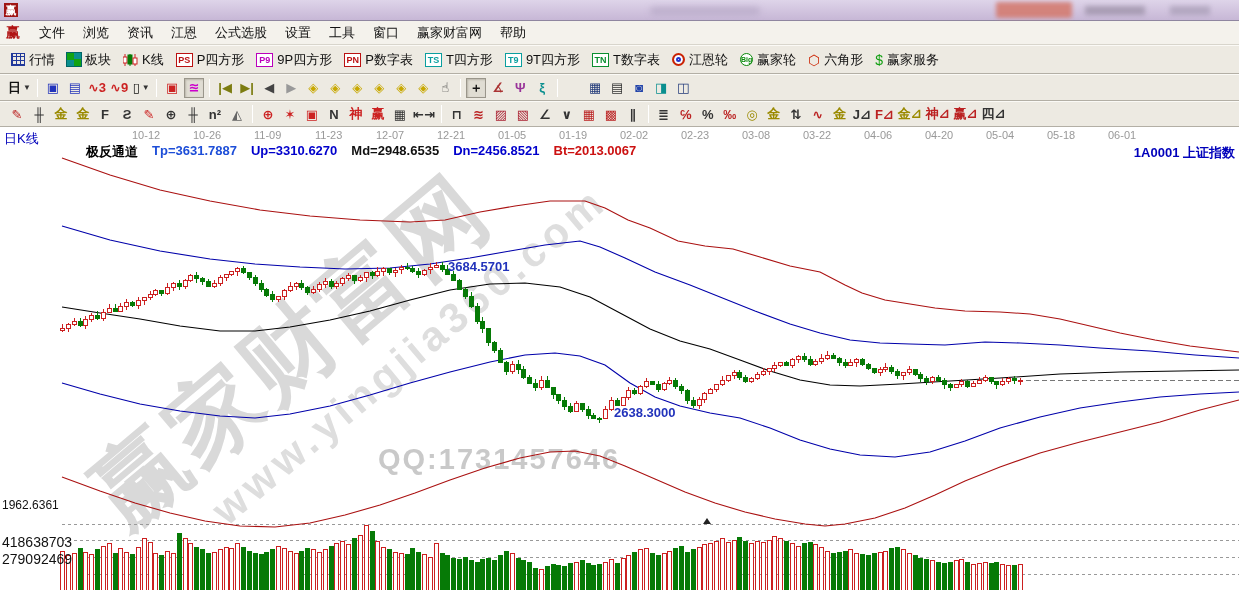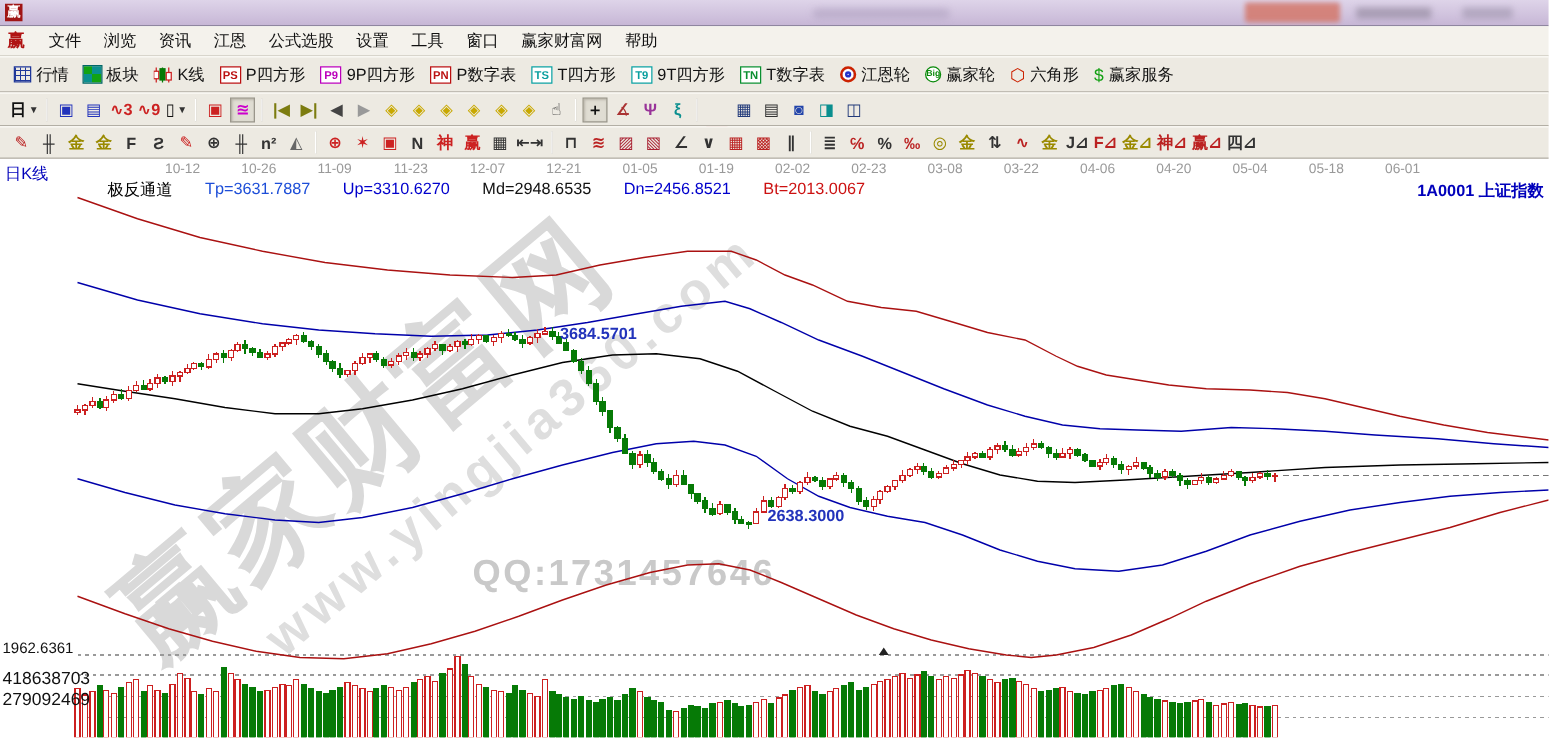--- a/index.html
+++ b/index.html
@@ -64,26 +64,26 @@
   #chartsvg { position:absolute; left:0; top:0; z-index:1; }
   .wm { position:absolute; z-index:0; font-weight:bold; color:#d9d9d9; white-space:nowrap;
         transform-origin:0 50%; transform:rotate(-40deg); letter-spacing:5px; }
   #wm1 { left:105px; top:318px; font-size:92px; }
   #wm2 { left:218px; top:365px; font-size:42px; color:#dedede; }
   #wmqq { position:absolute; left:378px; top:316px; z-index:0; font-size:29px; font-weight:bold;
           color:#c9c9c9; letter-spacing:2px; }
   .ctext { position:absolute; z-index:2; white-space:nowrap; }
   #kline-label { left:4px; top:3px; font-size:13px; color:#0000bb; }
   .date-lab { position:absolute; top:2px; font-size:11px; color:#999; z-index:2; }
-  #indicator { left:86px; top:16px; font-size:13px; font-weight:normal; display:flex; gap:26px; }
+  #indicator { left:86px; top:16px; font-size:13px; font-weight:bold; display:flex; gap:14px; }
   #symbol-label { right:4px; top:17px; font-size:13px; font-weight:bold; color:#0000bb;text-align:center; }
   .ann { font-size:13px; font-weight:bold; color:#2233bb; }
   #ann-high { left:448px; top:132px; }
   #ann-low  { left:614px; top:278px; }
-  #price-low-label { left:2px; top:384px; font-size:12px; color:#111; }
+  #price-low-label { left:2px; top:371px; font-size:12px; color:#111; }
   .vol-lab { position:absolute; left:2px; font-size:14px; color:#111; z-index:2; }
 </style>
 </head>
 <body>
 
 <div id="app">
 
   <div class="titlebar">
     <span class="tlogo">赢</span>
     <span class="blurA"></span>

